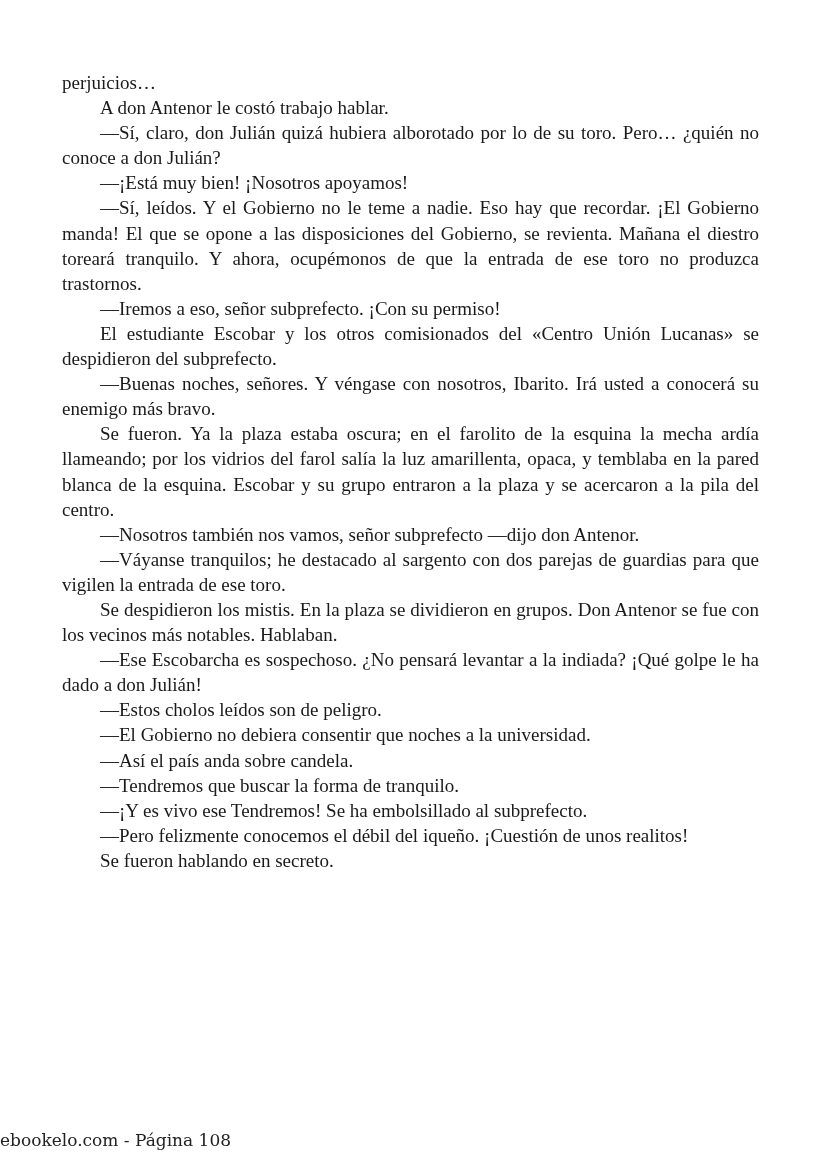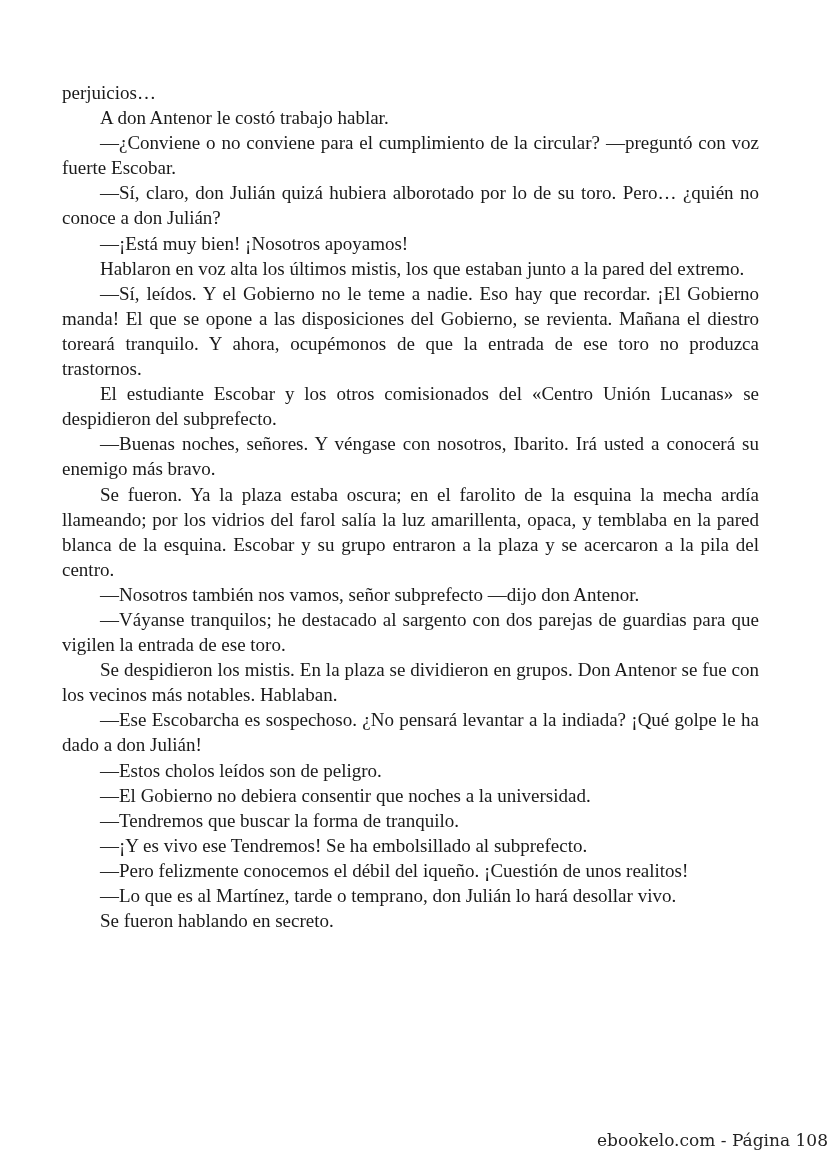--- a/index.html
+++ b/index.html
@@ -9,68 +9,67 @@
   }
   body {
     width: 828px;
     height: 1171px;
     position: relative;
     overflow: hidden;
   }
   .page {
     position: absolute;
     left: 62px;
-    top: 80px;
+    top: 70px;
     width: 697px;
     font-family: "Liberation Serif", serif;
     font-size: 19px;
     line-height: 25.1px;
     color: #1a1a1a;
     text-align: justify;
   }
   .page p {
     margin: 0;
     text-indent: 38px;
   }
   .page p.noindent {
     text-indent: 0;
   }
   .footer {
     position: absolute;
     left: 0;
     top: 1130px;
     width: 828px;
-    text-align: right;
+    text-align: left;
     font-family: "DejaVu Serif", serif;
     font-size: 17px;
     color: #222222;
   }
 </style>
 </head>
 <body>
 
 <div class="page">
   <p class="noindent">perjuicios…</p>
   <p>A don Antenor le costó trabajo hablar.</p>
-  <p>—¿Conviene o no conviene para el cumplimiento de la circular? —preguntó con voz fuerte Escobar.</p>
   <p>—Sí, claro, don Julián quizá hubiera alborotado por lo de su toro. Pero… ¿quién no conoce a don Julián?</p>
   <p>—¡Está muy bien! ¡Nosotros apoyamos!</p>
-  <p>Hablaron en voz alta los últimos mistis, los que estaban junto a la pared del extremo.</p>
   <p>—Sí, leídos. Y el Gobierno no le teme a nadie. Eso hay que recordar. ¡El Gobierno manda! El que se opone a las disposiciones del Gobierno, se revienta. Mañana el diestro toreará tranquilo. Y ahora, ocupémonos de que la entrada de ese toro no produzca trastornos.</p>
+  <p>—Iremos a eso, señor subprefecto. ¡Con su permiso!</p>
   <p>El estudiante Escobar y los otros comisionados del «Centro Unión Lucanas» se despidieron del subprefecto.</p>
   <p>—Buenas noches, señores. Y véngase con nosotros, Ibarito. Irá usted a conocerá su enemigo más bravo.</p>
   <p>Se fueron. Ya la plaza estaba oscura; en el farolito de la esquina la mecha ardía llameando; por los vidrios del farol salía la luz amarillenta, opaca, y temblaba en la pared blanca de la esquina. Escobar y su grupo entraron a la plaza y se acercaron a la pila del centro.</p>
   <p>—Nosotros también nos vamos, señor subprefecto —dijo don Antenor.</p>
   <p>—Váyanse tranquilos; he destacado al sargento con dos parejas de guardias para que vigilen la entrada de ese toro.</p>
   <p>Se despidieron los mistis. En la plaza se dividieron en grupos. Don Antenor se fue con los vecinos más notables. Hablaban.</p>
   <p>—Ese Escobarcha es sospechoso. ¿No pensará levantar a la indiada? ¡Qué golpe le ha dado a don Julián!</p>
   <p>—Estos cholos leídos son de peligro.</p>
   <p>—El Gobierno no debiera consentir que noches a la universidad.</p>
+  <p>—Así el país anda sobre candela.</p>
   <p>—Tendremos que buscar la forma de tranquilo.</p>
   <p>—¡Y es vivo ese Tendremos! Se ha embolsillado al subprefecto.</p>
   <p>—Pero felizmente conocemos el débil del iqueño. ¡Cuestión de unos realitos!</p>
-  <p>—Lo que es al Martínez, tarde o temprano, don Julián lo hará desollar vivo.</p>
   <p>Se fueron hablando en secreto.</p>
 </div>
 
 <div class="footer">
   <span>ebookelo.com - Página 108</span>
 </div>
 
 </body></html>

